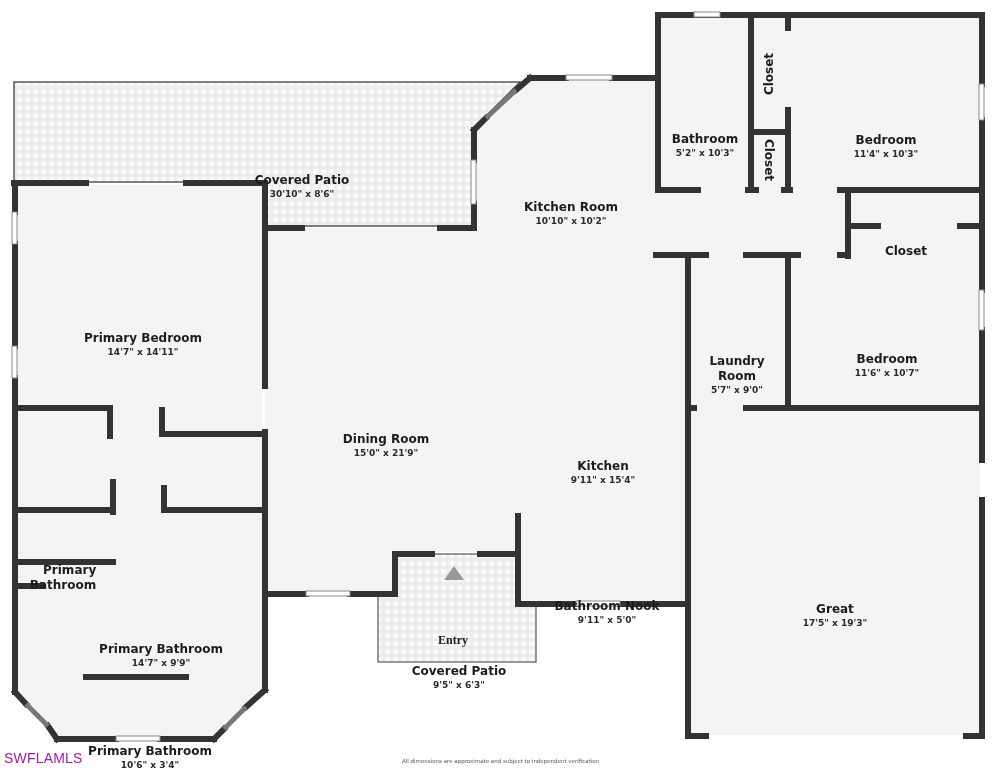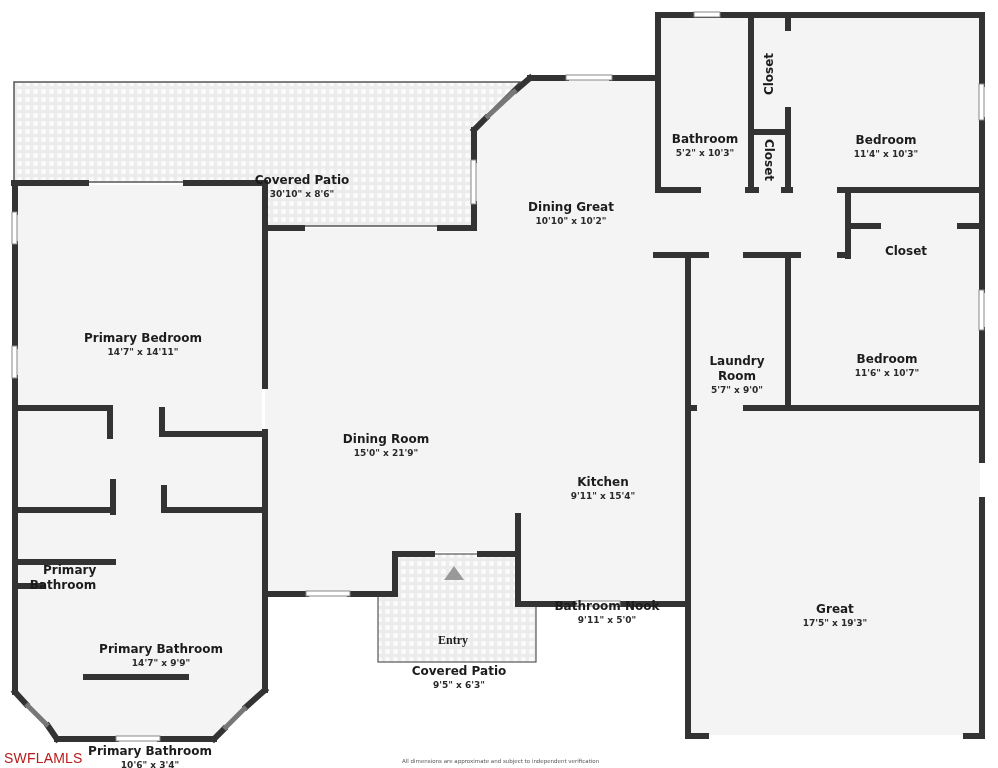--- a/index.html
+++ b/index.html
@@ -4,21 +4,21 @@
 <style>
   html, body { margin:0; padding:0; background:#ffffff; }
   body { width:998px; height:768px; position:relative; overflow:hidden; font-family:"DejaVu Sans", sans-serif; }
   #plan { position:absolute; left:0; top:0; width:998px; height:768px; }
   .room-label { position:absolute; transform:translateX(-50%); text-align:center; color:#1c1c1c; white-space:nowrap;margin-top:45px; }
   .room-label .name { font-size:12px; font-weight:bold; line-height:15px; display:block; }
   .room-label .dim { font-size:9px; font-weight:bold; line-height:12px; display:block; color:#2a2a2a; }
   .vlabel { position:absolute; font-size:12px; font-weight:bold; color:#1c1c1c; white-space:nowrap; }
   .vlabel.up { transform:translate(-50%,-50%) rotate(-90deg); }
   .vlabel.down { transform:translate(-50%,-50%) rotate(90deg); }
-  .watermark { position:absolute; left:4px; top:750px; font-family:"Liberation Sans", sans-serif; font-size:14px; color:#b91c1c; letter-spacing:0.2px; }
+  .watermark { position:absolute; left:4px; top:750px; font-family:"Liberation Sans", sans-serif; font-size:14px; color:#a21caf; letter-spacing:0.2px; }
   .disclaimer { position:absolute; left:402px; top:758px; font-size:5.5px; color:#555; white-space:nowrap; }
 </style>
 </head>
 <body>
 
 <svg id="plan" viewBox="0 0 998 768" xmlns="http://www.w3.org/2000/svg">
   <defs>
     <pattern id="tile" width="8" height="8" patternUnits="userSpaceOnUse">
       <rect width="8" height="8" fill="#ececec"></rect>
       <rect x="1" y="1" width="5" height="5" rx="1.5" fill="#fafafa"></rect>
@@ -135,40 +135,40 @@
   </g>
 
   <polygon points="454,566 444,580 464,580" fill="#999999"></polygon>
 </svg>
 
 <div class="room-label" style="left:302px;top:128px;">
   <span class="name">Covered Patio</span>
   <span class="dim">30'10" x 8'6"</span>
 </div>
 <div class="room-label" style="left:571px;top:155px;">
-  <span class="name">Dining Great</span>
+  <span class="name">Kitchen Room</span>
   <span class="dim">10'10" x 10'2"</span>
 </div>
 <div class="room-label" style="left:705px;top:87px;">
   <span class="name">Bathroom</span>
   <span class="dim">5'2" x 10'3"</span>
 </div>
 <div class="room-label" style="left:886px;top:88px;">
   <span class="name">Bedroom</span>
   <span class="dim">11'4" x 10'3"</span>
 </div>
 <div class="room-label" style="left:143px;top:286px;">
   <span class="name">Primary Bedroom</span>
   <span class="dim">14'7" x 14'11"</span>
 </div>
 <div class="room-label" style="left:386px;top:387px;">
   <span class="name">Dining Room</span>
   <span class="dim">15'0" x 21'9"</span>
 </div>
-<div class="room-label" style="left:603px;top:430px;">
+<div class="room-label" style="left:603px;top:414px;">
   <span class="name">Kitchen</span>
   <span class="dim">9'11" x 15'4"</span>
 </div>
 <div class="room-label" style="left:737px;top:309px;">
   <span class="name">Laundry</span>
   <span class="name">Room</span>
   <span class="dim">5'7" x 9'0"</span>
 </div>
 <div class="room-label" style="left:887px;top:307px;">
   <span class="name">Bedroom</span>

